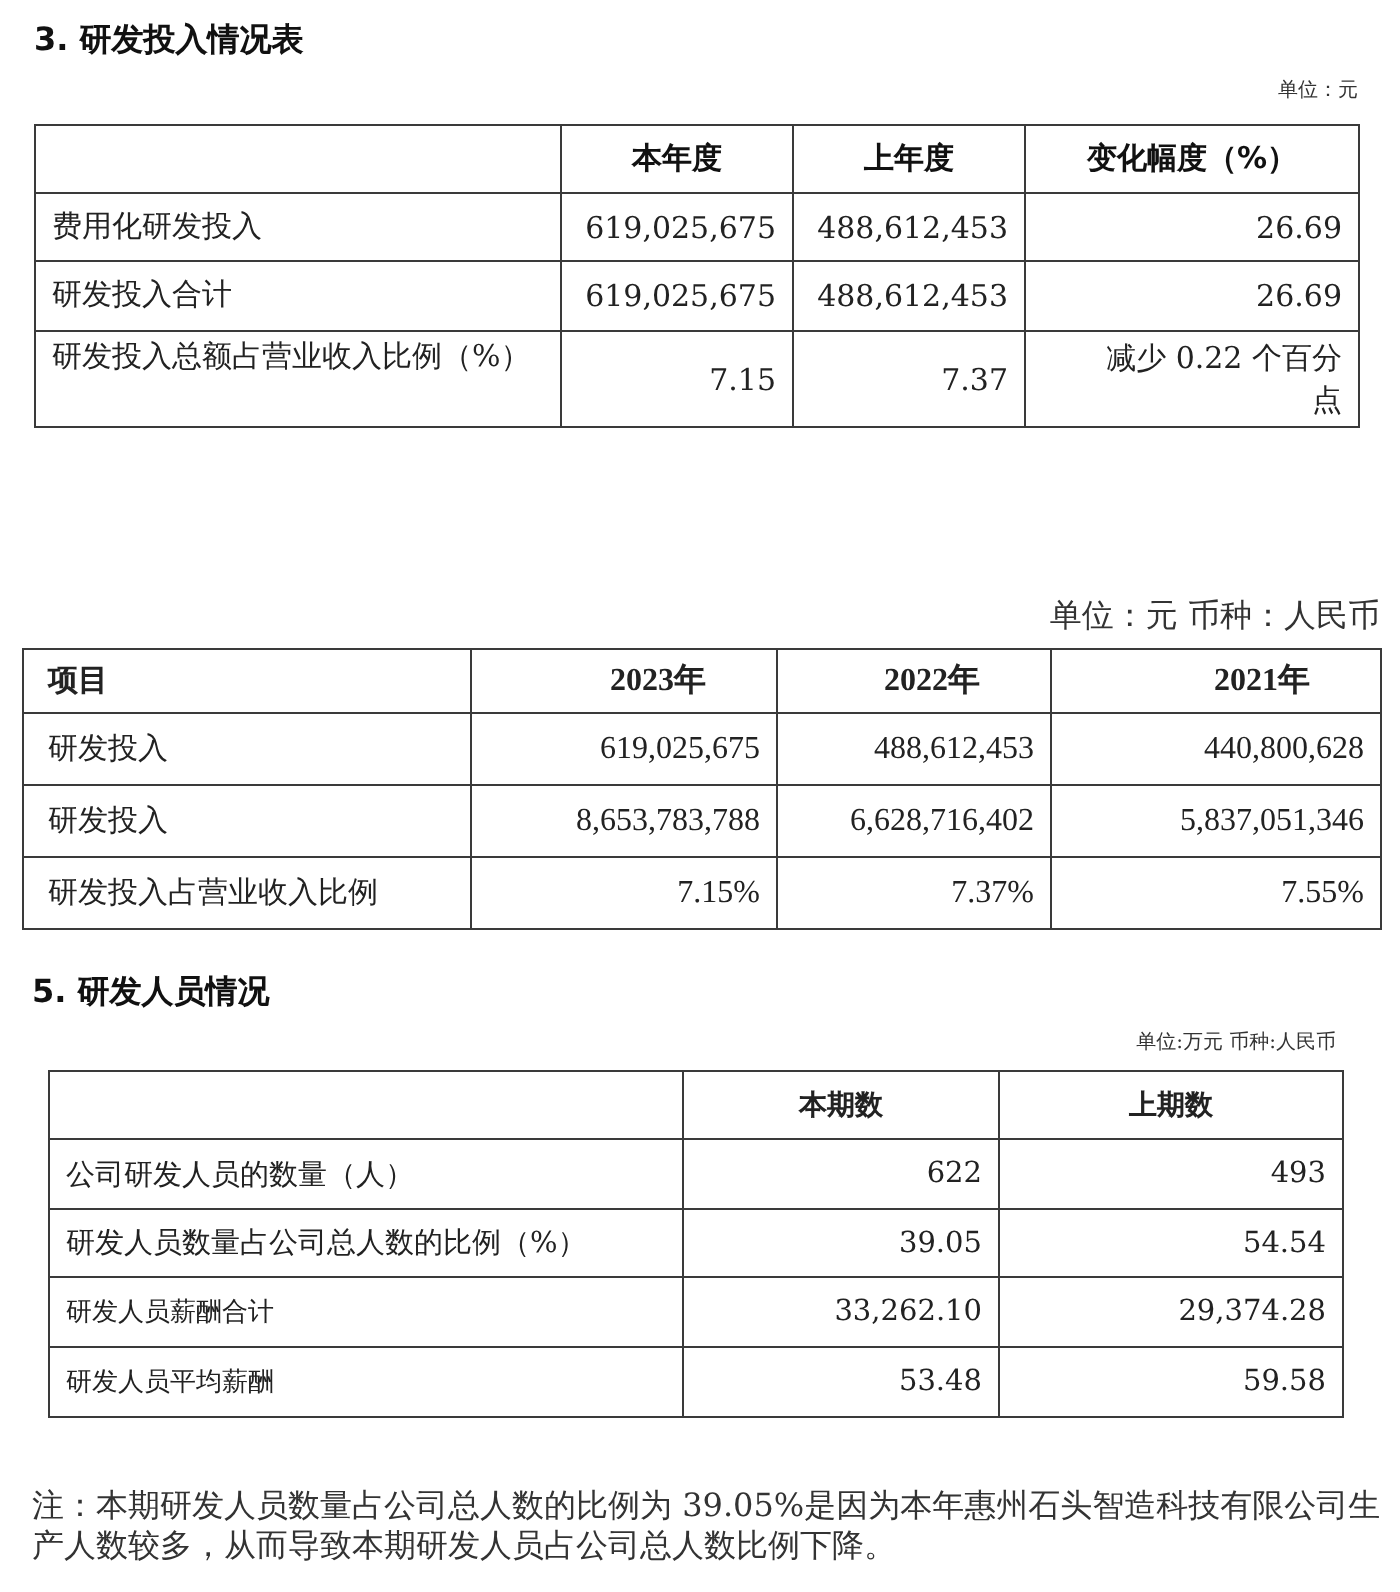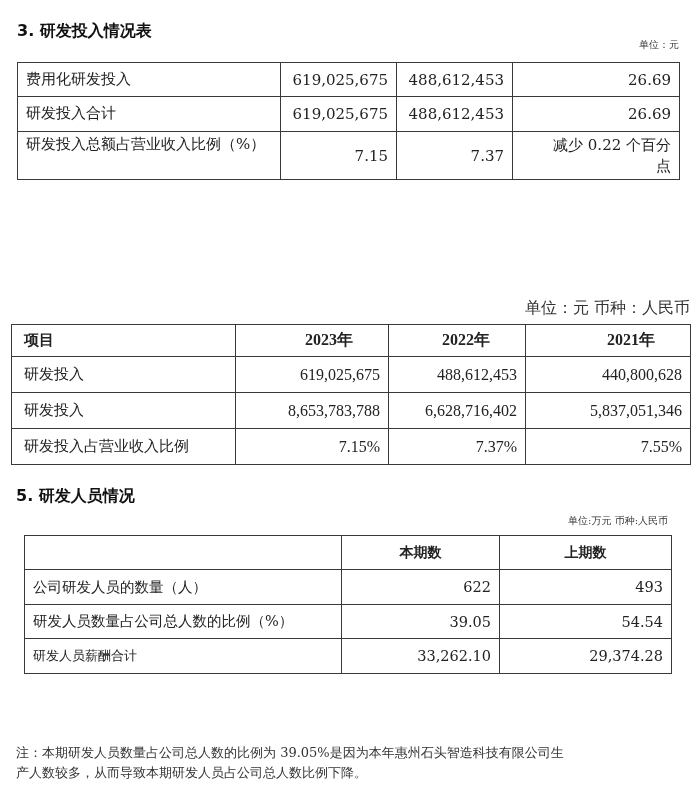--- a/index.html
+++ b/index.html
@@ -14,36 +14,42 @@
   .t1 .lbl { text-align: left; vertical-align: top; padding-top: 4px; line-height: 24px; }
   .num { text-align: right; }
   .t2 td { font-family: "Liberation Serif", serif; font-size: 16px; }
   .t2 .hdr td { font-weight: bold; text-align: right; padding-right: 35px; }
   .t2 .hdr td.first { text-align: left; font-family: "DejaVu Sans", sans-serif; font-size: 15px; padding-left: 12px; }
   .t2 td.lbl { font-family: "DejaVu Serif", serif; font-size: 15px; padding-left: 12px; }
   .t3 td { font-size: 14.5px; }
   .t3 .hdr td { font-family: "DejaVu Sans", sans-serif; font-weight: bold; text-align: center; font-size: 14px; }
   .t3 td.lbl { padding-left: 8px; }
   .t3 td.lbl.small { font-size: 13px; }
-  .note { font-size: 13px; line-height: 20px; color: #333; }
+  .note { font-size: 16px; line-height: 20px; color: #333; }
 </style>
 </head>
 <body>
 
-<div class="abs section-title" style="left:17px; top:21px;">3.  研发投入情况表</div>
+<div class="abs section-title" style="left:17px; top:10px;">3.  研发投入情况表</div>
 <div class="abs unit" style="right:21px; top:38px;">单位：元</div>
 
 <table class="t1" style="left:17px; top:62px; width:662px;">
   <colgroup>
       <col style="width:263px">
       <col style="width:116px">
       <col style="width:116px">
       <col style="width:167px">
     </colgroup>
   <tbody>
+      <tr class="hdr" style="height:34px;">
+    <td></td>
+    <td>本年度</td>
+    <td>上年度</td>
+    <td>变化幅度（%）</td>
+  </tr>
   <tr style="height:34px;">
     <td class="lbl">费用化研发投入</td>
     <td class="num">619,025,675</td>
     <td class="num">488,612,453</td>
     <td class="num">26.69</td>
   </tr>
   <tr style="height:35px;">
     <td class="lbl">研发投入合计</td>
     <td class="num">619,025,675</td>
     <td class="num">488,612,453</td>
@@ -118,19 +124,24 @@
   <tr style="height:34px;">
     <td class="lbl">研发人员数量占公司总人数的比例（%）</td>
     <td class="num">39.05</td>
     <td class="num">54.54</td>
   </tr>
   <tr style="height:35px;">
     <td class="lbl small">研发人员薪酬合计</td>
     <td class="num">33,262.10</td>
     <td class="num">29,374.28</td>
   </tr>
+  <tr style="height:35px;">
+    <td class="lbl small">研发人员平均薪酬</td>
+    <td class="num">53.48</td>
+    <td class="num">59.58</td>
+  </tr>
 </tbody>
   </table>
 
 <div class="abs note" style="left:16px; top:743px; width:680px;">
   <div>注：本期研发人员数量占公司总人数的比例为 39.05%是因为本年惠州石头智造科技有限公司生</div>
   <div>产人数较多，从而导致本期研发人员占公司总人数比例下降。</div>
 </div>
 
 </body></html>

